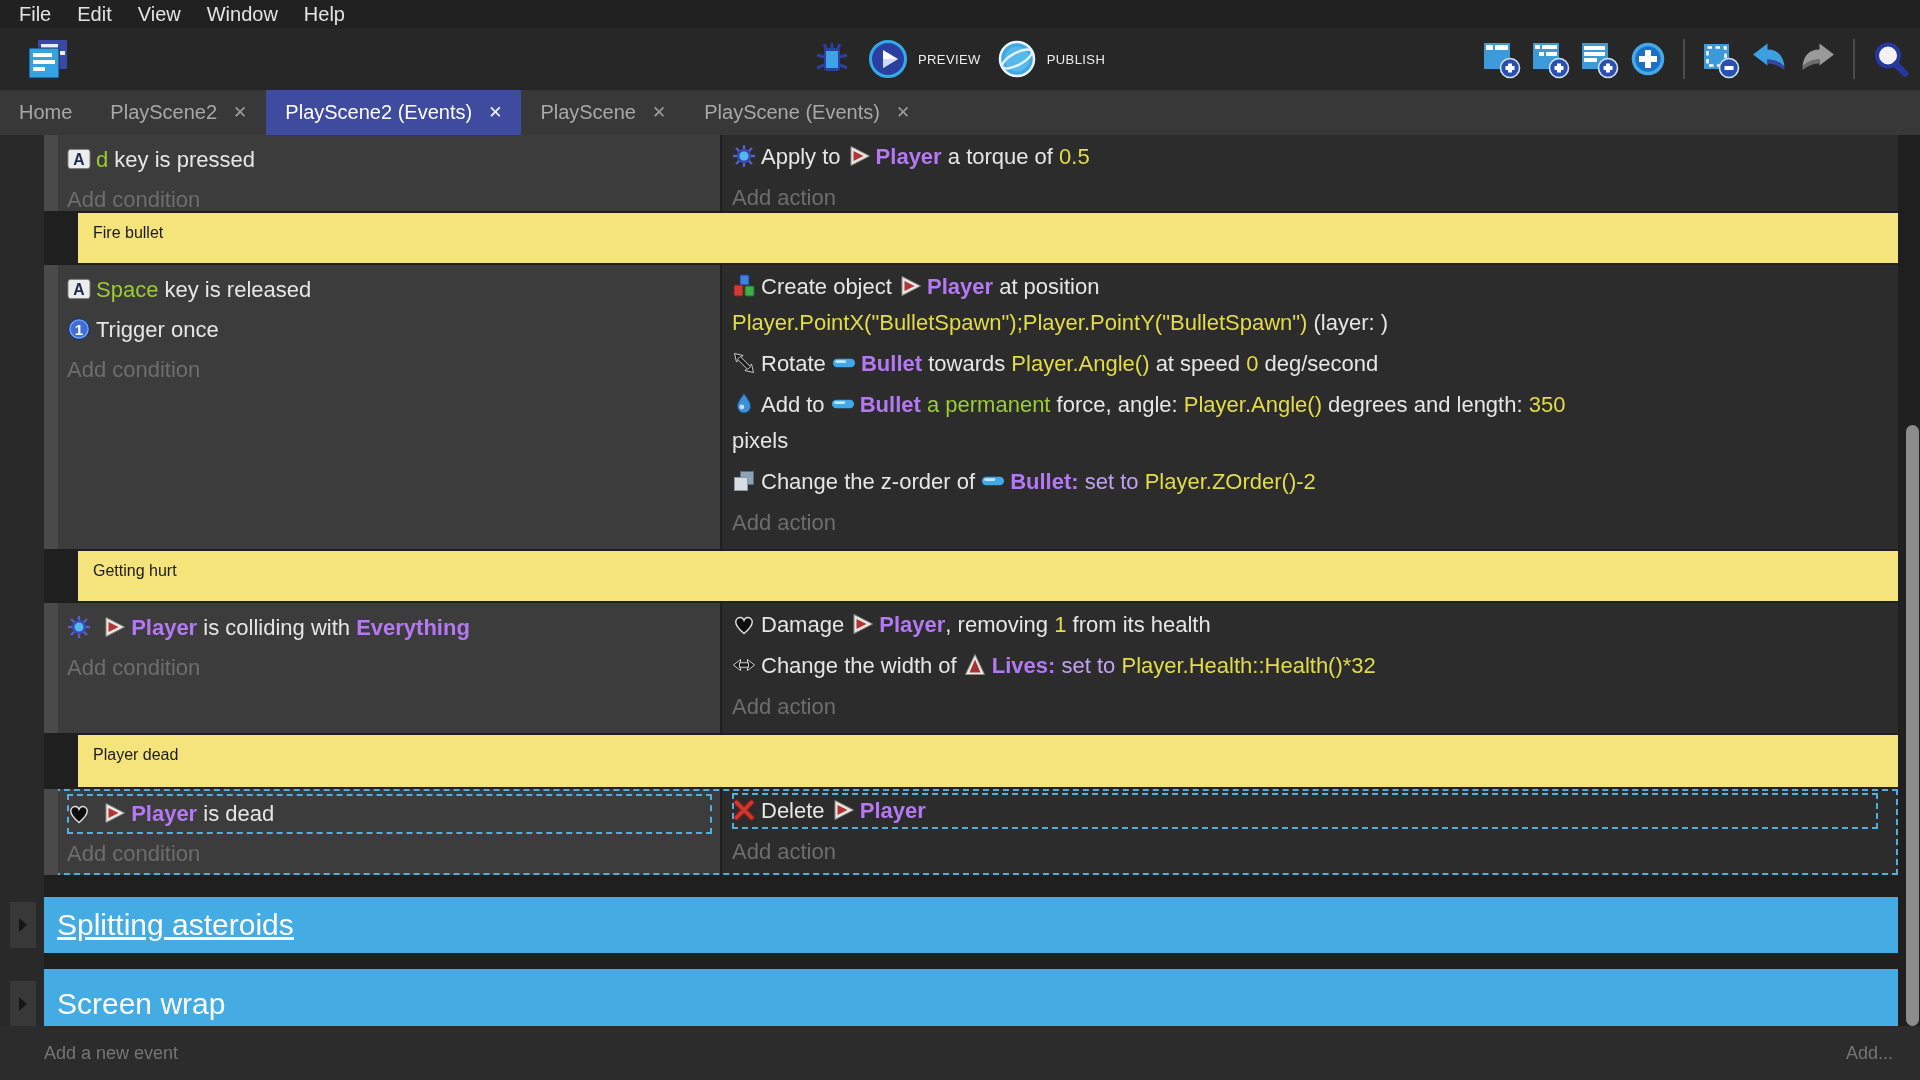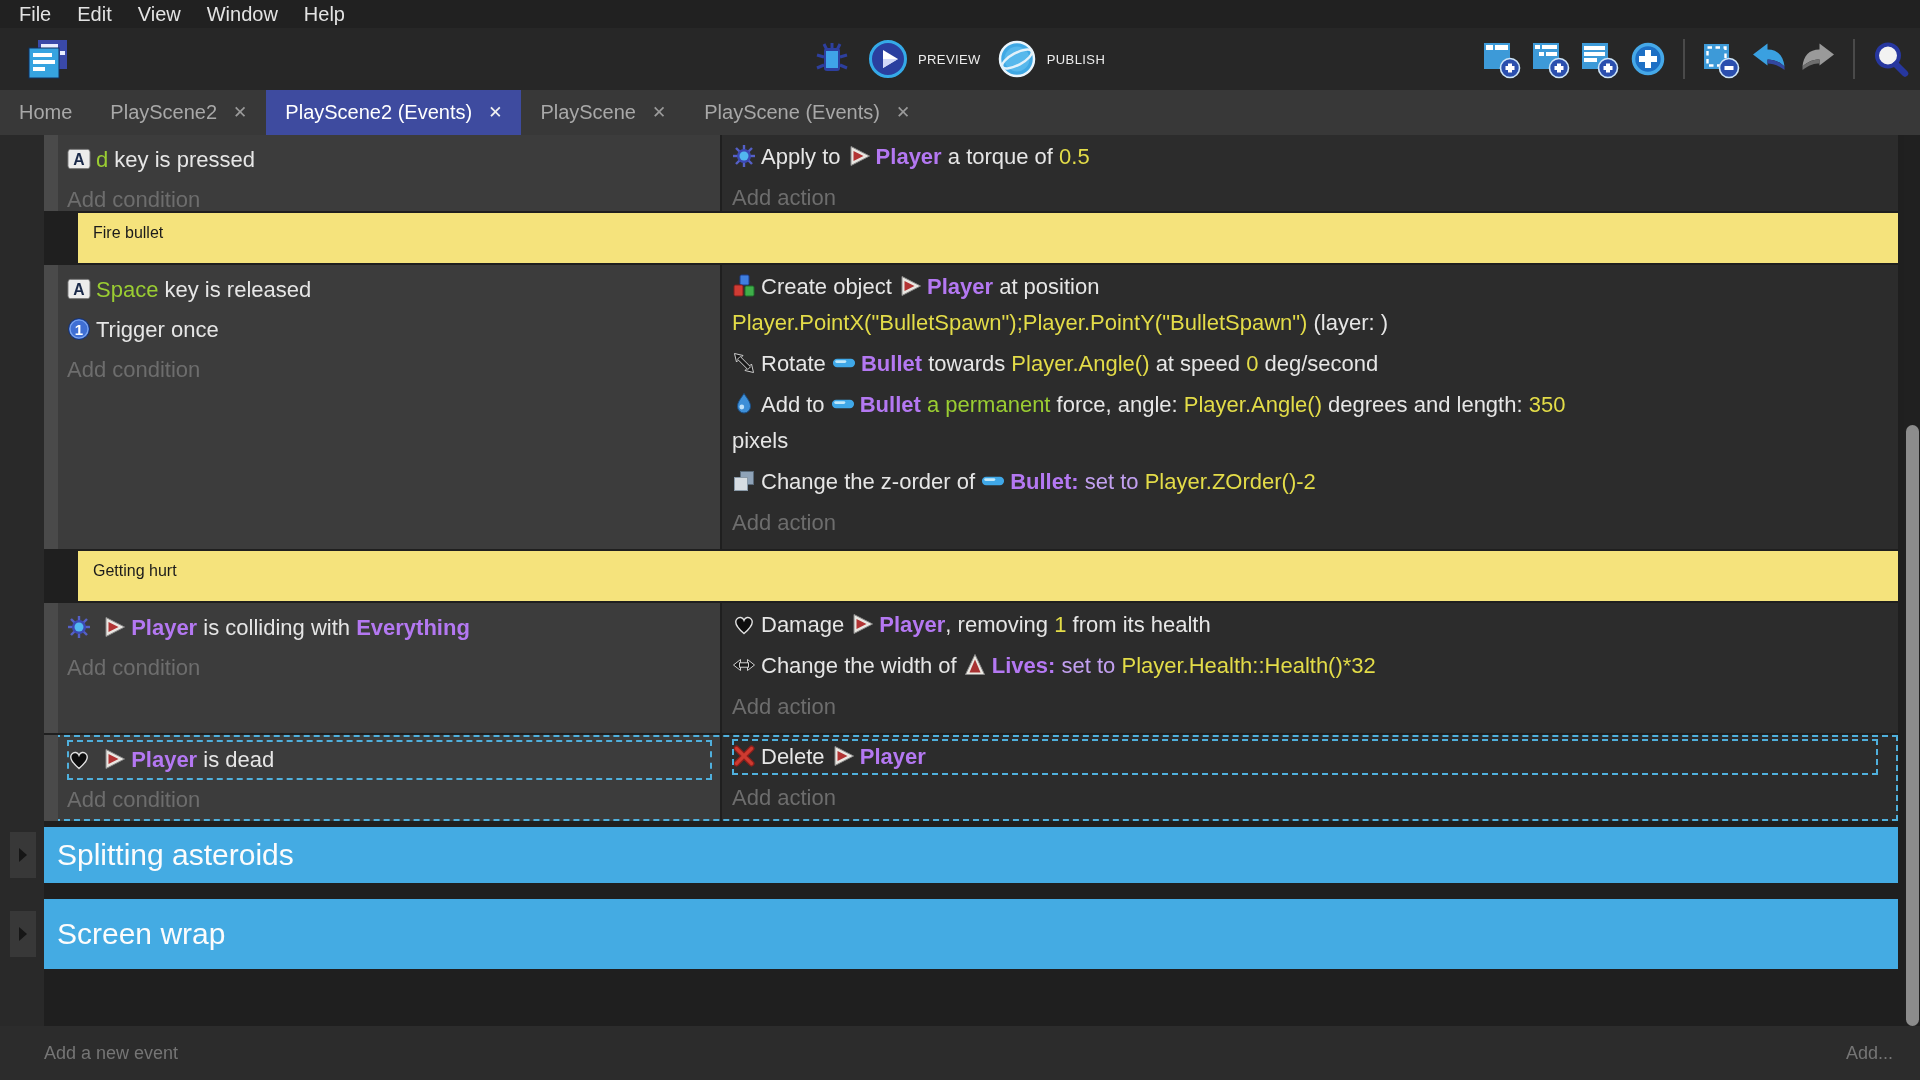--- a/index.html
+++ b/index.html
@@ -326,20 +326,21 @@
                   <polygon points="22.5,12 15.5,6.5 15.5,17.5"></polygon>
                   <rect x="7.5" y="9.8" width="9" height="4.4"></rect>
                 </g>
               </svg></span><span class="seg-text">Change the width of </span><span class="icon"><svg viewBox="0 0 24 24">
                 <polygon points="12,1.5 21.5,21.5 2.5,21.5" fill="#eceae4" stroke="#8a8a8a"></polygon>
                 <polygon points="12,6.5 17.5,19.5 6.5,19.5" fill="#a83232"></polygon>
               </svg></span><span class="seg-object">Lives</span><span class="seg-object">:</span><span class="seg-text"> </span><span class="seg-setto">set to </span><span class="seg-expr">Player.Health::Health()*32</span></div>
           <div class="line add-line">Add action</div>
         </div>
       </div>
+      <div class="row comment" style="height: 52px; margin-top: 2px;"><span>Player dead</span></div>
       <div class="row event selected" style="height: 86px; margin-top: 2px;">
         <div class="cell cond">
           <div class="line item-line"><span class="icon"><svg viewBox="0 0 24 24">
                 <path d="M12 21.5 C4.5 15 2.2 10.2 4.8 7.1 C7.2 4.3 10.8 5.3 12 8.3 C13.2 5.3 16.8 4.3 19.2 7.1 C21.8 10.2 19.5 15 12 21.5 Z" fill="#0e0e0e" stroke="#e2e2e2" stroke-width="1.4"></path>
               </svg></span><span class="seg-text"> </span><span class="icon"><svg viewBox="0 0 24 24">
                 <polygon points="4,2.5 22.5,12 4,21.5" fill="#e9e7e2" stroke="#8a8a8a" stroke-width="1"></polygon>
                 <polygon points="6.5,7 16.5,12 6.5,17" fill="#b23434"></polygon>
               </svg></span><span class="seg-object">Player</span><span class="seg-text"> is dead</span></div>
           <div class="line add-line">Add condition</div>
         </div>
@@ -353,21 +354,21 @@
                   <line x1="4.5" y1="4.5" x2="19.5" y2="19.5"></line>
                   <line x1="19.5" y1="4.5" x2="4.5" y2="19.5"></line>
                 </g>
               </svg></span><span class="seg-text">Delete </span><span class="icon"><svg viewBox="0 0 24 24">
                 <polygon points="4,2.5 22.5,12 4,21.5" fill="#e9e7e2" stroke="#8a8a8a" stroke-width="1"></polygon>
                 <polygon points="6.5,7 16.5,12 6.5,17" fill="#b23434"></polygon>
               </svg></span><span class="seg-object">Player</span></div>
           <div class="line add-line">Add action</div>
         </div>
       </div>
-      <div class="row group" style="height: 56px; margin-top: 6px;">
+      <div class="row group" style="height: 56px; margin-top: 22px; text-decoration: underline;">
         <span class="group-arrow"></span>
         <span>Splitting asteroids</span>
       </div>
       <div class="row group" style="height: 70px; margin-top: 16px;">
         <span class="group-arrow"></span>
         <span>Screen wrap</span>
       </div>
     </div>
   <div class="v-scrollbar">
     <div class="v-thumb"></div>

